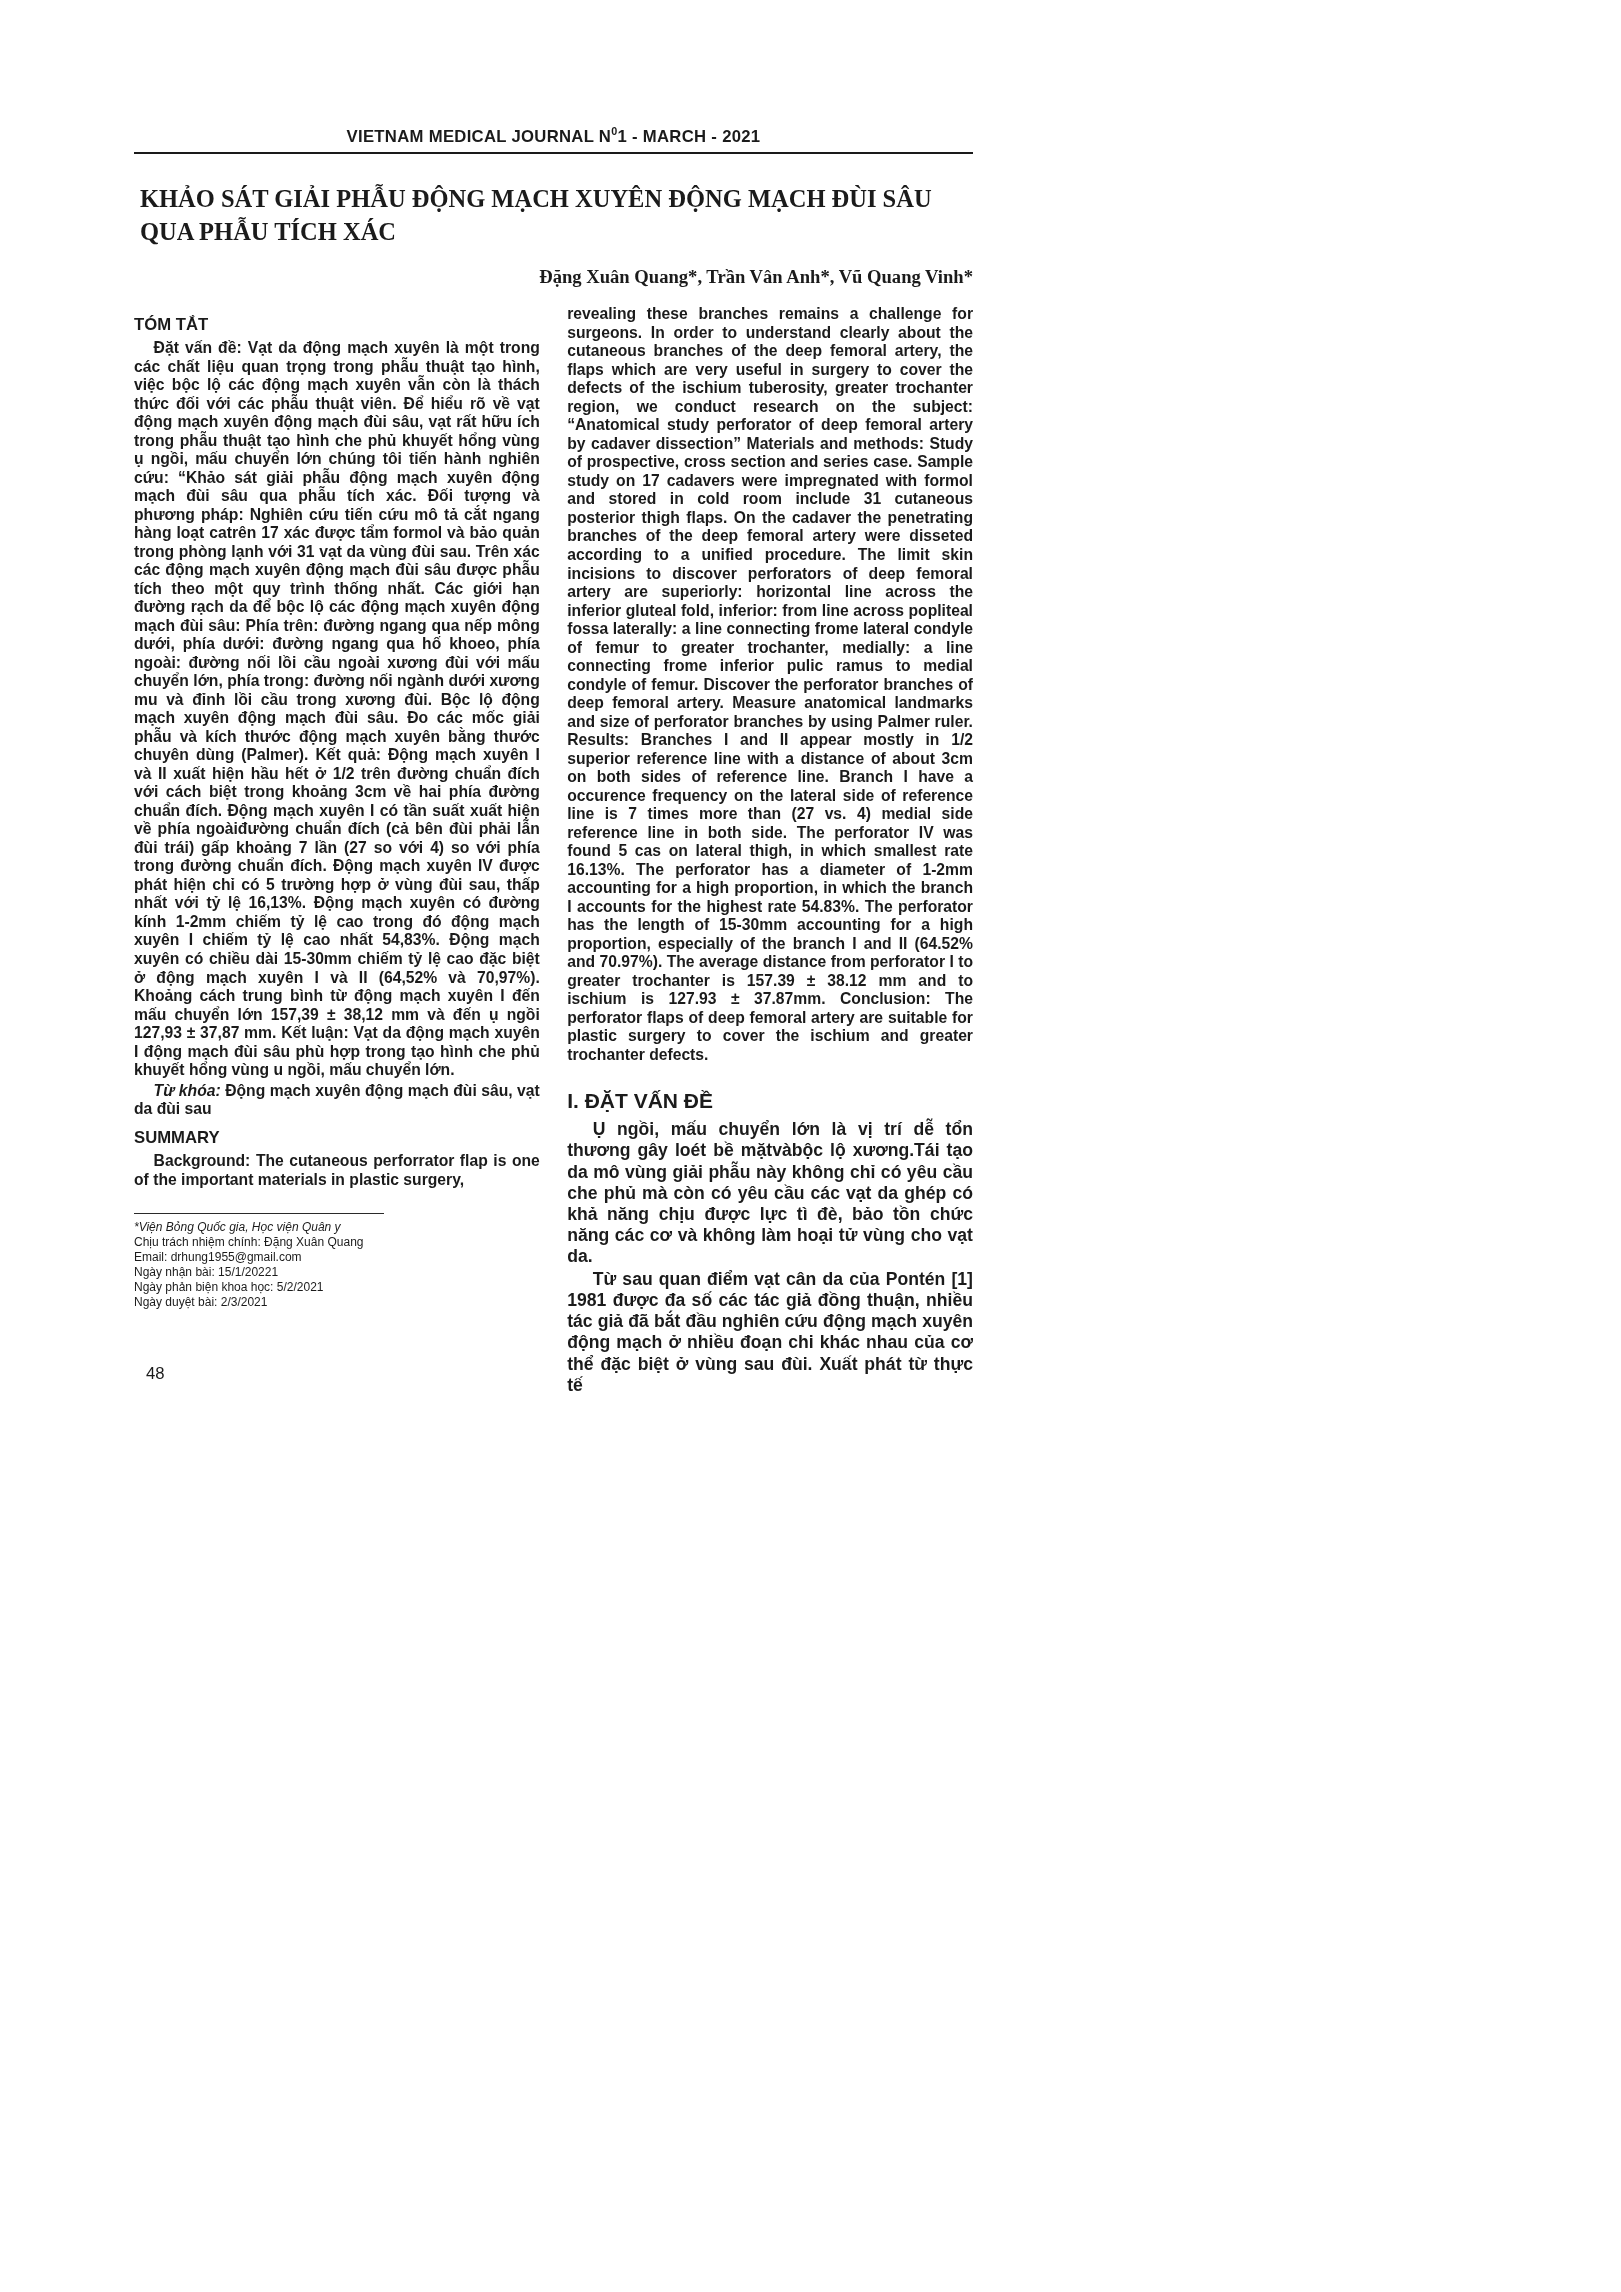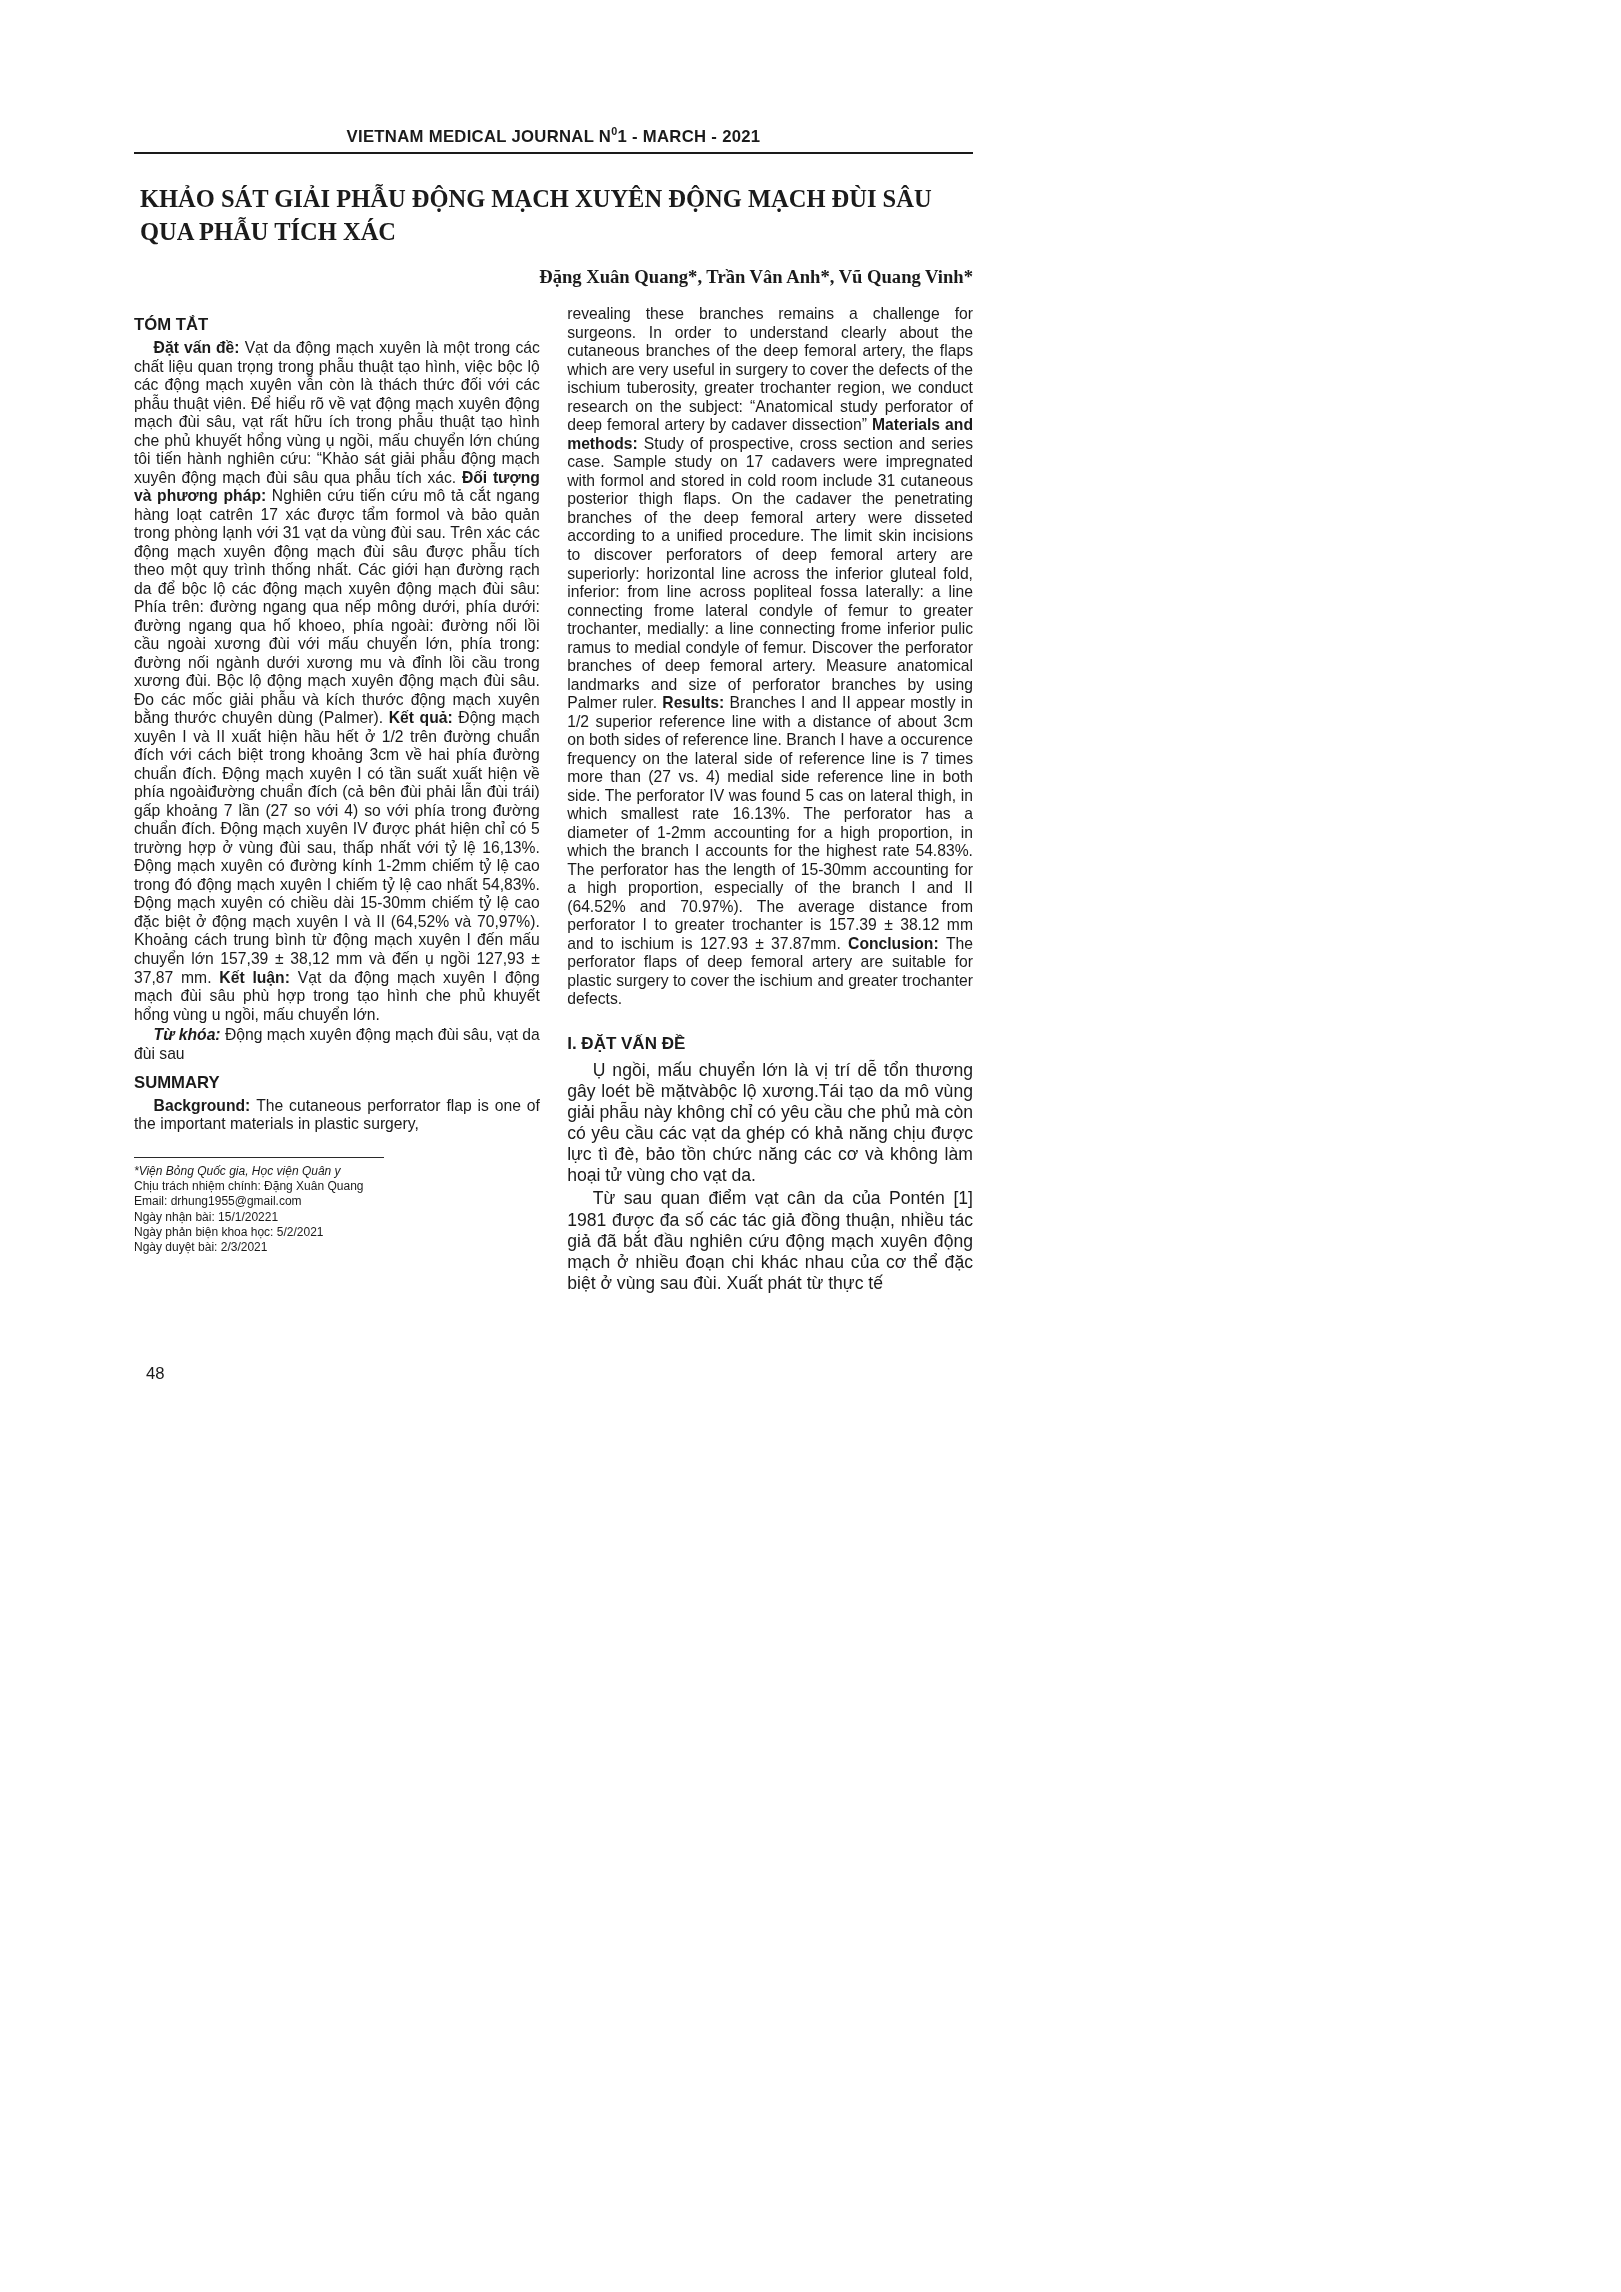--- a/index.html
+++ b/index.html
@@ -40,24 +40,24 @@
   }
 
   .columns { display:flex; gap:27.4px; margin-top:17.6px; align-items:flex-start; }
   .col { width:406px; }
 
   .sec {
     font-size:16.7px;
     font-weight:bold;
     margin:9.8px 0 3.9px 0;
   }
-  .intro-head { font-size:17px; margin-top:25px; margin-bottom:5.9px; }
+  .intro-head { font-size:21px; margin-top:25px; margin-bottom:5.9px; }
 
   .body { font-size:15.7px; line-height:1.18; margin:0 0 2px 0; }
-  .just { text-align:justify; }
+  .just { text-align:justify;font-weight:bold; }
   .ind  { text-indent:19.6px; }
   .en-title { font-weight:bold; margin-top:2px; text-indent:5.9px; }
 
   .intro { font-size:17.6px; line-height:1.2; margin:0 0 2px 0; }
   .ind2 { text-indent:25.5px; }
 
   .footnote { margin-top:23.5px; font-size:12px; line-height:1.26; }
   .fn-rule { width:250px; border-top:1.5px solid #2a2a2a; margin-bottom:5.9px; }
   .italic { font-style:italic; }
 

